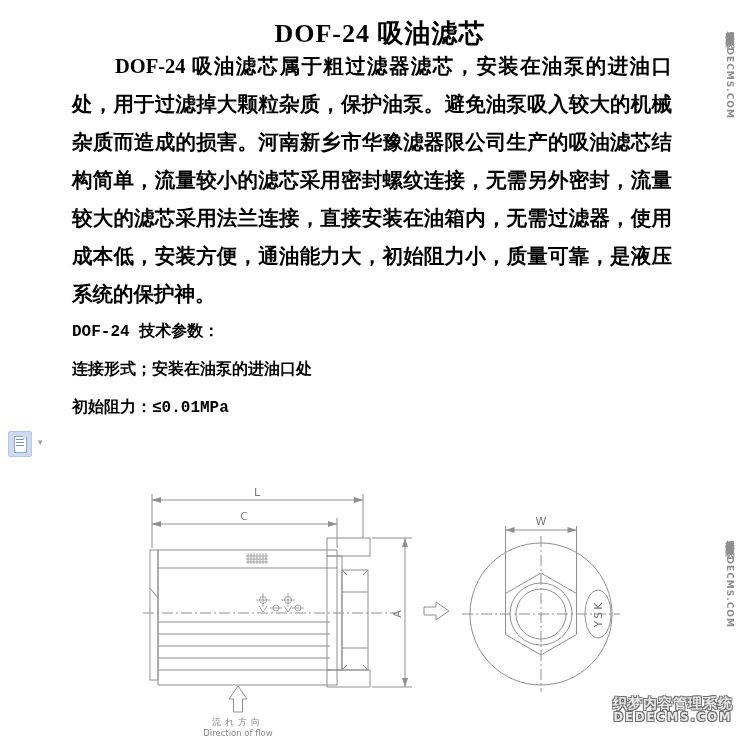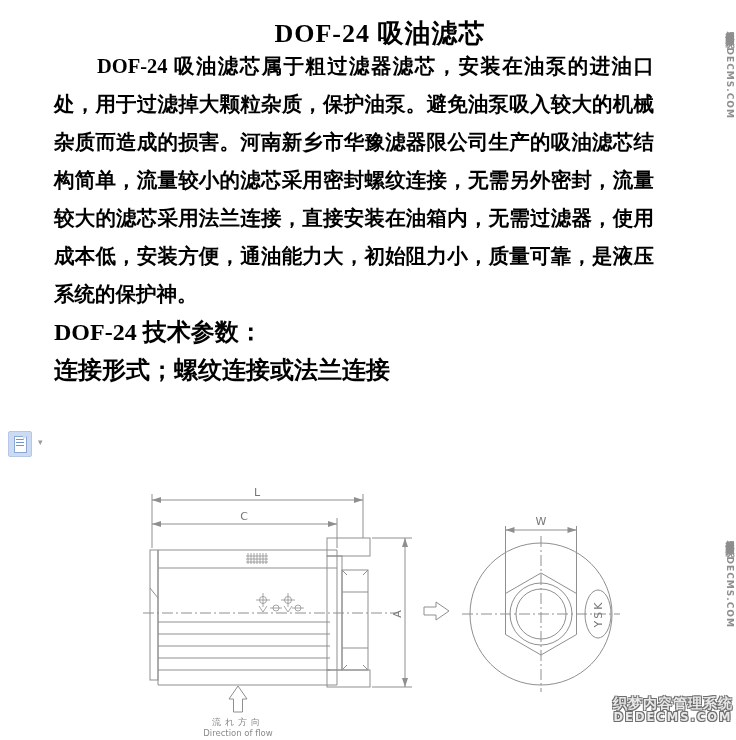--- a/index.html
+++ b/index.html
@@ -4,26 +4,26 @@
 <style>
   html,body{margin:0;padding:0;}
   body{
     width:736px;height:740px;position:relative;background:#ffffff;overflow:hidden;
     font-family:"Liberation Serif","DejaVu Serif",serif;color:#000;
   }
   .page-title{
     position:absolute;top:4px;left:0;width:736px;margin:12px;
     text-align:center;font-size:26px;font-weight:700;letter-spacing:1px;
   }
-  .body-text{position:absolute;left:54px;top:47px;width:600px;}
+  .body-text{position:absolute;left:72px;top:47px;width:600px;}
   .body-text p{margin:0;font-weight:600;}
   p.para{
     font-size:20.5px;line-height:38px;text-align:justify;text-indent:43px;
   }
-  p.spec-line{font-size:24px;line-height:38px;text-align:left;}
+  p.spec-line{font-size:16px;line-height:38px;text-align:left;font-family:Liberation Mono, monospace;}
   
   .paste-widget{position:absolute;left:8px;top:431px;width:44px;height:26px;}
   .paste-box{
     position:absolute;left:0;top:0;width:22px;height:24px;background:#ccdbf2;
     border:1px solid #b6c8e6;border-radius:2px;
   }
   .paste-page{
     position:absolute;left:5px;top:4px;width:11px;height:15px;background:#ffffff;
     border:1px solid #8aa7d6;
   }
@@ -58,21 +58,22 @@
   .wm-vert-mid{top:533px;}
 </style>
 </head>
 <body>
 
 <h1 class="page-title">DOF-24 吸油滤芯</h1>
 
 <div class="body-text">
   <p class="para">DOF-24 吸油滤芯属于粗过滤器滤芯，安装在油泵的进油口处，用于过滤掉大颗粒杂质，保护油泵。避免油泵吸入较大的机械杂质而造成的损害。河南新乡市华豫滤器限公司生产的吸油滤芯结构简单，流量较小的滤芯采用密封螺纹连接，无需另外密封，流量较大的滤芯采用法兰连接，直接安装在油箱内，无需过滤器，使用成本低，安装方便，通油能力大，初始阻力小，质量可靠，是液压系统的保护神。</p>
   <p class="spec-line">DOF-24 技术参数：</p>
-  <p class="spec-line">连接形式；螺纹连接或法兰连接</p>
+  <p class="spec-line">连接形式；安装在油泵的进油口处</p>
+  <p class="spec-line">初始阻力：≤0.01MPa</p>
 </div>
 
 <div class="paste-widget">
   <span class="paste-box">
       <span class="paste-page"></span>
     </span>
   <span class="paste-caret">▾</span>
 </div>
 
 <svg class="drawing" width="736" height="260" viewBox="0 0 736 260">

